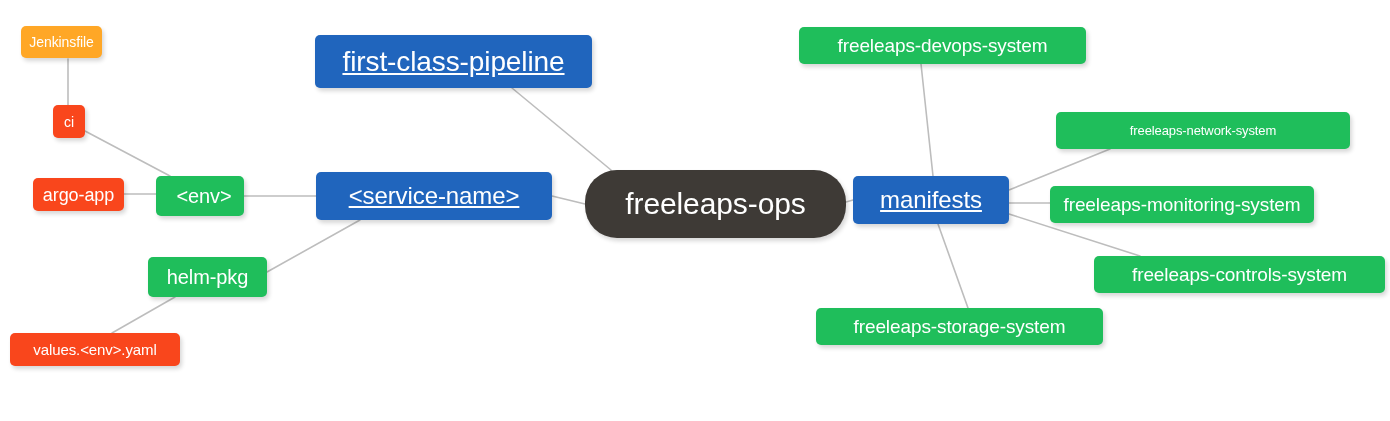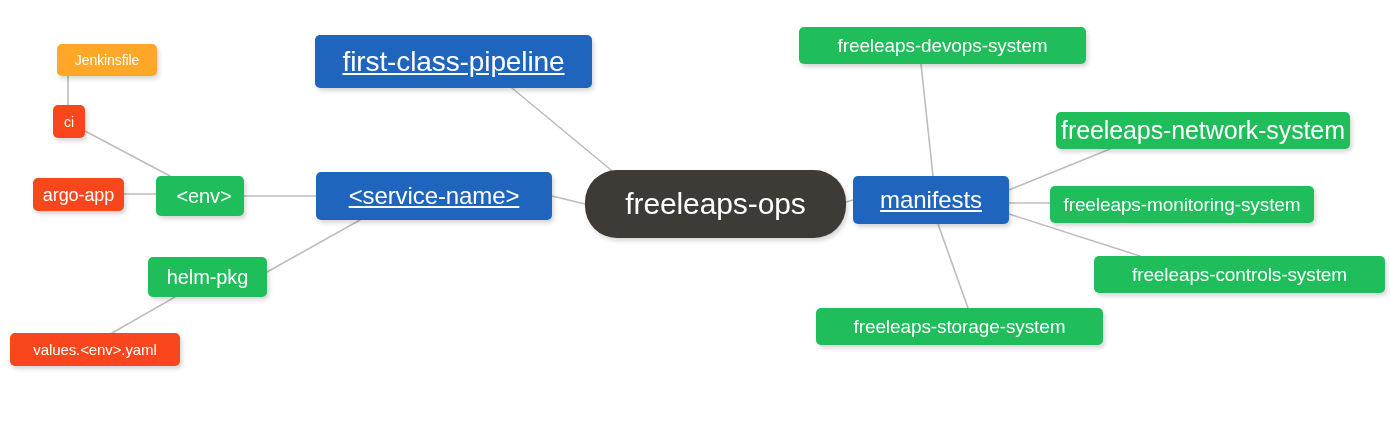--- a/index.html
+++ b/index.html
@@ -66,21 +66,21 @@
       <line x1="156" y1="194" x2="124" y2="194" stroke="#bdbdbd" stroke-width="1.6" stroke-linecap="round"></line>
       <line x1="68" y1="105" x2="68" y2="59" stroke="#bdbdbd" stroke-width="1.6" stroke-linecap="round"></line>
       <line x1="175" y1="297" x2="112" y2="333" stroke="#bdbdbd" stroke-width="1.6" stroke-linecap="round"></line>
       <line x1="933" y1="176" x2="921" y2="64" stroke="#bdbdbd" stroke-width="1.6" stroke-linecap="round"></line>
       <line x1="1009" y1="190" x2="1110" y2="149" stroke="#bdbdbd" stroke-width="1.6" stroke-linecap="round"></line>
       <line x1="1009" y1="203" x2="1050" y2="203" stroke="#bdbdbd" stroke-width="1.6" stroke-linecap="round"></line>
       <line x1="1009" y1="214" x2="1140" y2="256" stroke="#bdbdbd" stroke-width="1.6" stroke-linecap="round"></line>
       <line x1="938" y1="224" x2="968" y2="308" stroke="#bdbdbd" stroke-width="1.6" stroke-linecap="round"></line>
     </svg>
   <div id="node-layer">
-      <div class="node c-orange" style="left: 21px; top: 44px; width: 100px; height: 32px; font-size: 14px; margin-left: 36px;">
+      <div class="node c-orange" style="left: 21px; top: 26px; width: 81px; height: 32px; font-size: 14px;">
         <span class="node-label">Jenkinsfile</span>
       </div>
       <div class="node c-red" style="left: 53px; top: 105px; width: 32px; height: 33px; font-size: 14px;">
         <span class="node-label">ci</span>
       </div>
       <div class="node c-red" style="left: 33px; top: 178px; width: 91px; height: 33px; font-size: 18px;">
         <span class="node-label">argo-app</span>
       </div>
       <div class="node c-green" style="left: 156px; top: 176px; width: 88px; height: 40px; font-size: 20px; padding-left: 8px;">
         <span class="node-label">&lt;env&gt;</span>
@@ -99,21 +99,21 @@
       </div>
       <div class="node c-dark" style="left: 585px; top: 170px; width: 261px; height: 68px; font-size: 30px;">
         <span class="node-label">freeleaps-ops</span>
       </div>
       <div class="node c-blue" style="left: 853px; top: 176px; width: 156px; height: 48px; font-size: 24px; text-align: center;">
         <span class="node-label">manifests</span>
       </div>
       <div class="node c-green" style="left: 799px; top: 27px; width: 287px; height: 37px; font-size: 19px;">
         <span class="node-label">freeleaps-devops-system</span>
       </div>
-      <div class="node c-green" style="left: 1056px; top: 112px; width: 294px; height: 37px; font-size: 25px;">
+      <div class="node c-green" style="left: 1056px; top: 112px; width: 294px; height: 37px; font-size: 13px;">
         <span class="node-label">freeleaps-network-system</span>
       </div>
       <div class="node c-green" style="left: 1050px; top: 186px; width: 264px; height: 37px; font-size: 19px;">
         <span class="node-label">freeleaps-monitoring-system</span>
       </div>
       <div class="node c-green" style="left: 1094px; top: 256px; width: 291px; height: 37px; font-size: 19px;">
         <span class="node-label">freeleaps-controls-system</span>
       </div>
       <div class="node c-green" style="left: 816px; top: 308px; width: 287px; height: 37px; font-size: 19px;">
         <span class="node-label">freeleaps-storage-system</span>

